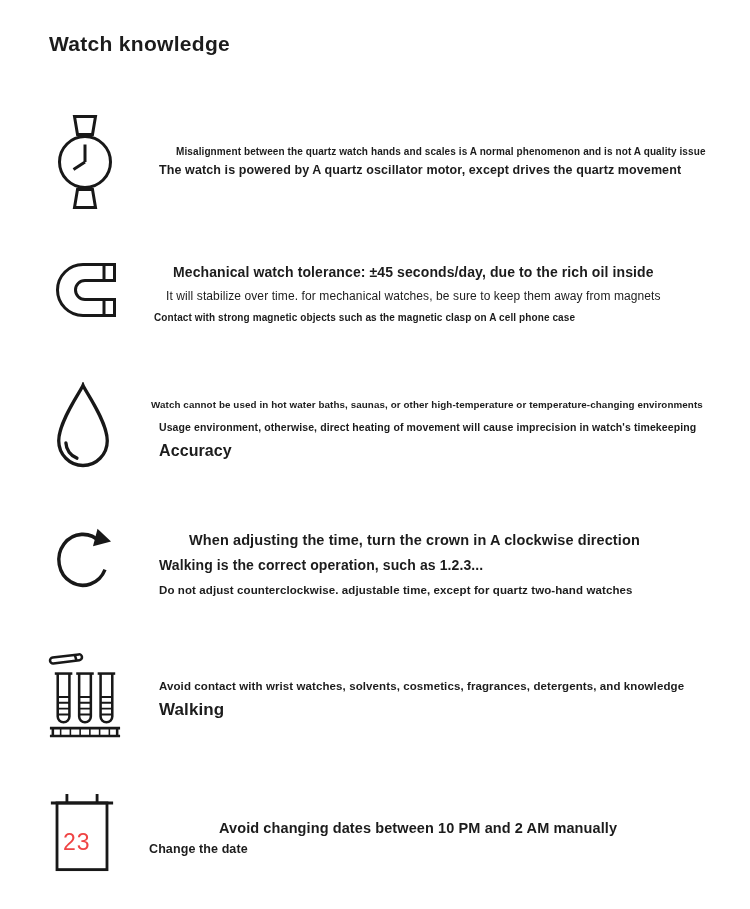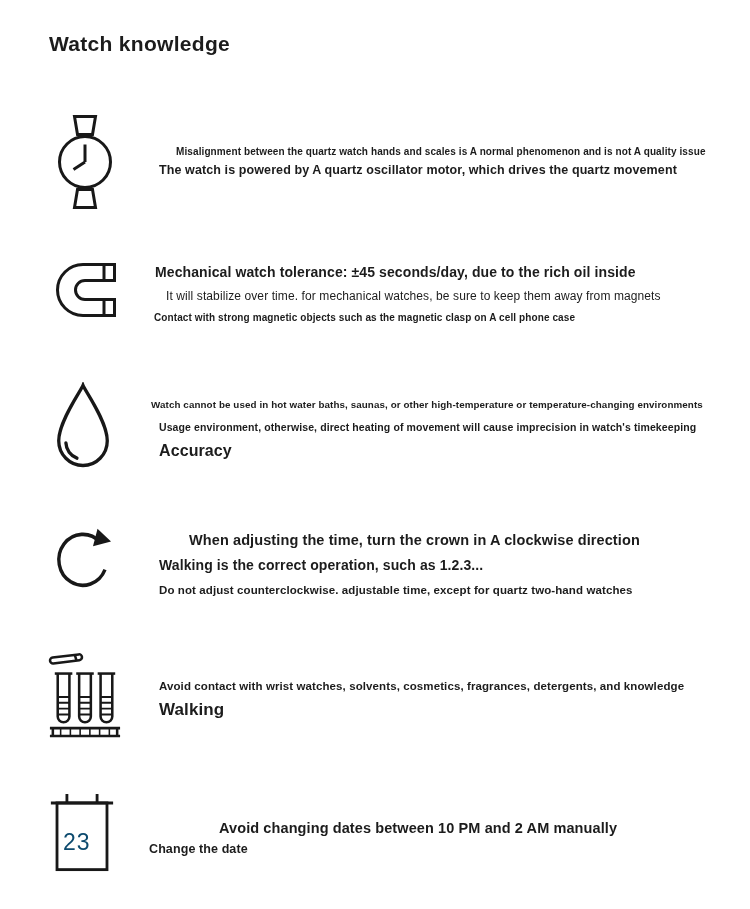--- a/index.html
+++ b/index.html
@@ -16,60 +16,60 @@
   .icon-watch    { left:45px; top:114px; }
   .icon-magnet   { left:44px; top:262px; }
   .icon-drop     { left:42px; top:382px; }
   .icon-arrow    { left:43px; top:524px; }
   .icon-tubes    { left:38px; top:648px; }
   .icon-calendar { left:40px; top:792px; }
 
   .s1a { left:167px; top:146px; font-size:10px;   font-weight:700; }
   .s1b { left:150px; top:163px; font-size:12.5px; font-weight:700; }
 
-  .s2a { left:146px; top:264px; font-size:14px;   font-weight:700; }
+  .s2a { left:164px; top:264px; font-size:14px;   font-weight:700; }
   .s2b { left:157px; top:289px; font-size:12px;   font-weight:400; }
   .s2c { left:145px; top:312px; font-size:10px;   font-weight:600; }
 
   .s3a { left:142px; top:399px; font-size:9.8px;  font-weight:700; }
   .s3b { left:150px; top:421px; font-size:10.5px; font-weight:700; }
   .s3h { left:150px; top:442px; font-size:16px;   font-weight:700; }
 
   .s4a { left:180px; top:532px; font-size:14.5px; font-weight:700; }
   .s4b { left:150px; top:557px; font-size:14px;   font-weight:700; }
   .s4c { left:150px; top:584px; font-size:11.5px; font-weight:600; }
 
   .s5a { left:150px; top:680px; font-size:11.5px; font-weight:700; }
   .s5h { left:150px; top:700px; font-size:17px;   font-weight:700; }
 
   .s6a { left:210px; top:820px; font-size:14.5px; font-weight:700; }
   .s6b { left:140px; top:842px; font-size:12.5px; font-weight:700; }
 
-  .cal-day { left:54px; top:829px; font-size:23px; font-weight:500; color:#0c4a6e; letter-spacing:1px; }
+  .cal-day { left:54px; top:829px; font-size:23px; font-weight:500; color:#ef4444; letter-spacing:1px; }
 </style>
 </head>
 <body>
 
 <main class="canvas">
 
   <h1 class="abs t title">Watch knowledge</h1>
 
   <section>
     <span class="abs icon icon-watch">
       <svg viewBox="0 0 62 96" width="62" height="96" xmlns="http://www.w3.org/2000/svg">
         <g fill="none" stroke="#181818" stroke-width="3">
           <path d="M20.5,2.5 H41.5 L38.5,20.5 H23.5 Z"></path>
           <circle cx="31" cy="48" r="25.5"></circle>
           <path d="M31,48 V30.5 M31,48 L19.5,55.5"></path>
           <path d="M23.5,75.5 H38.5 L41.5,93.5 H20.5 Z"></path>
         </g>
       </svg>
     </span>
     <p class="abs t s1a">Misalignment between the quartz watch hands and scales is A normal phenomenon and is not A quality issue</p>
-    <p class="abs t s1b">The watch is powered by A quartz oscillator motor, which drives the quartz movement</p>
+    <p class="abs t s1b">The watch is powered by A quartz oscillator motor, except drives the quartz movement</p>
   </section>
 
   <section>
     <span class="abs icon icon-magnet">
       <svg viewBox="0 0 64 56" width="64" height="56" xmlns="http://www.w3.org/2000/svg">
         <g fill="none" stroke="#181818" stroke-width="3">
           <path d="M61.5,2.5 H30 A25.5,25.5 0 0 0 30,53.5 H61.5 V37.5 H32 A9.5,9.5 0 0 1 32,18.5 H61.5 Z"></path>
           <path d="M51,2.5 V18.5 M51,37.5 V53.5"></path>
         </g>
       </svg>

